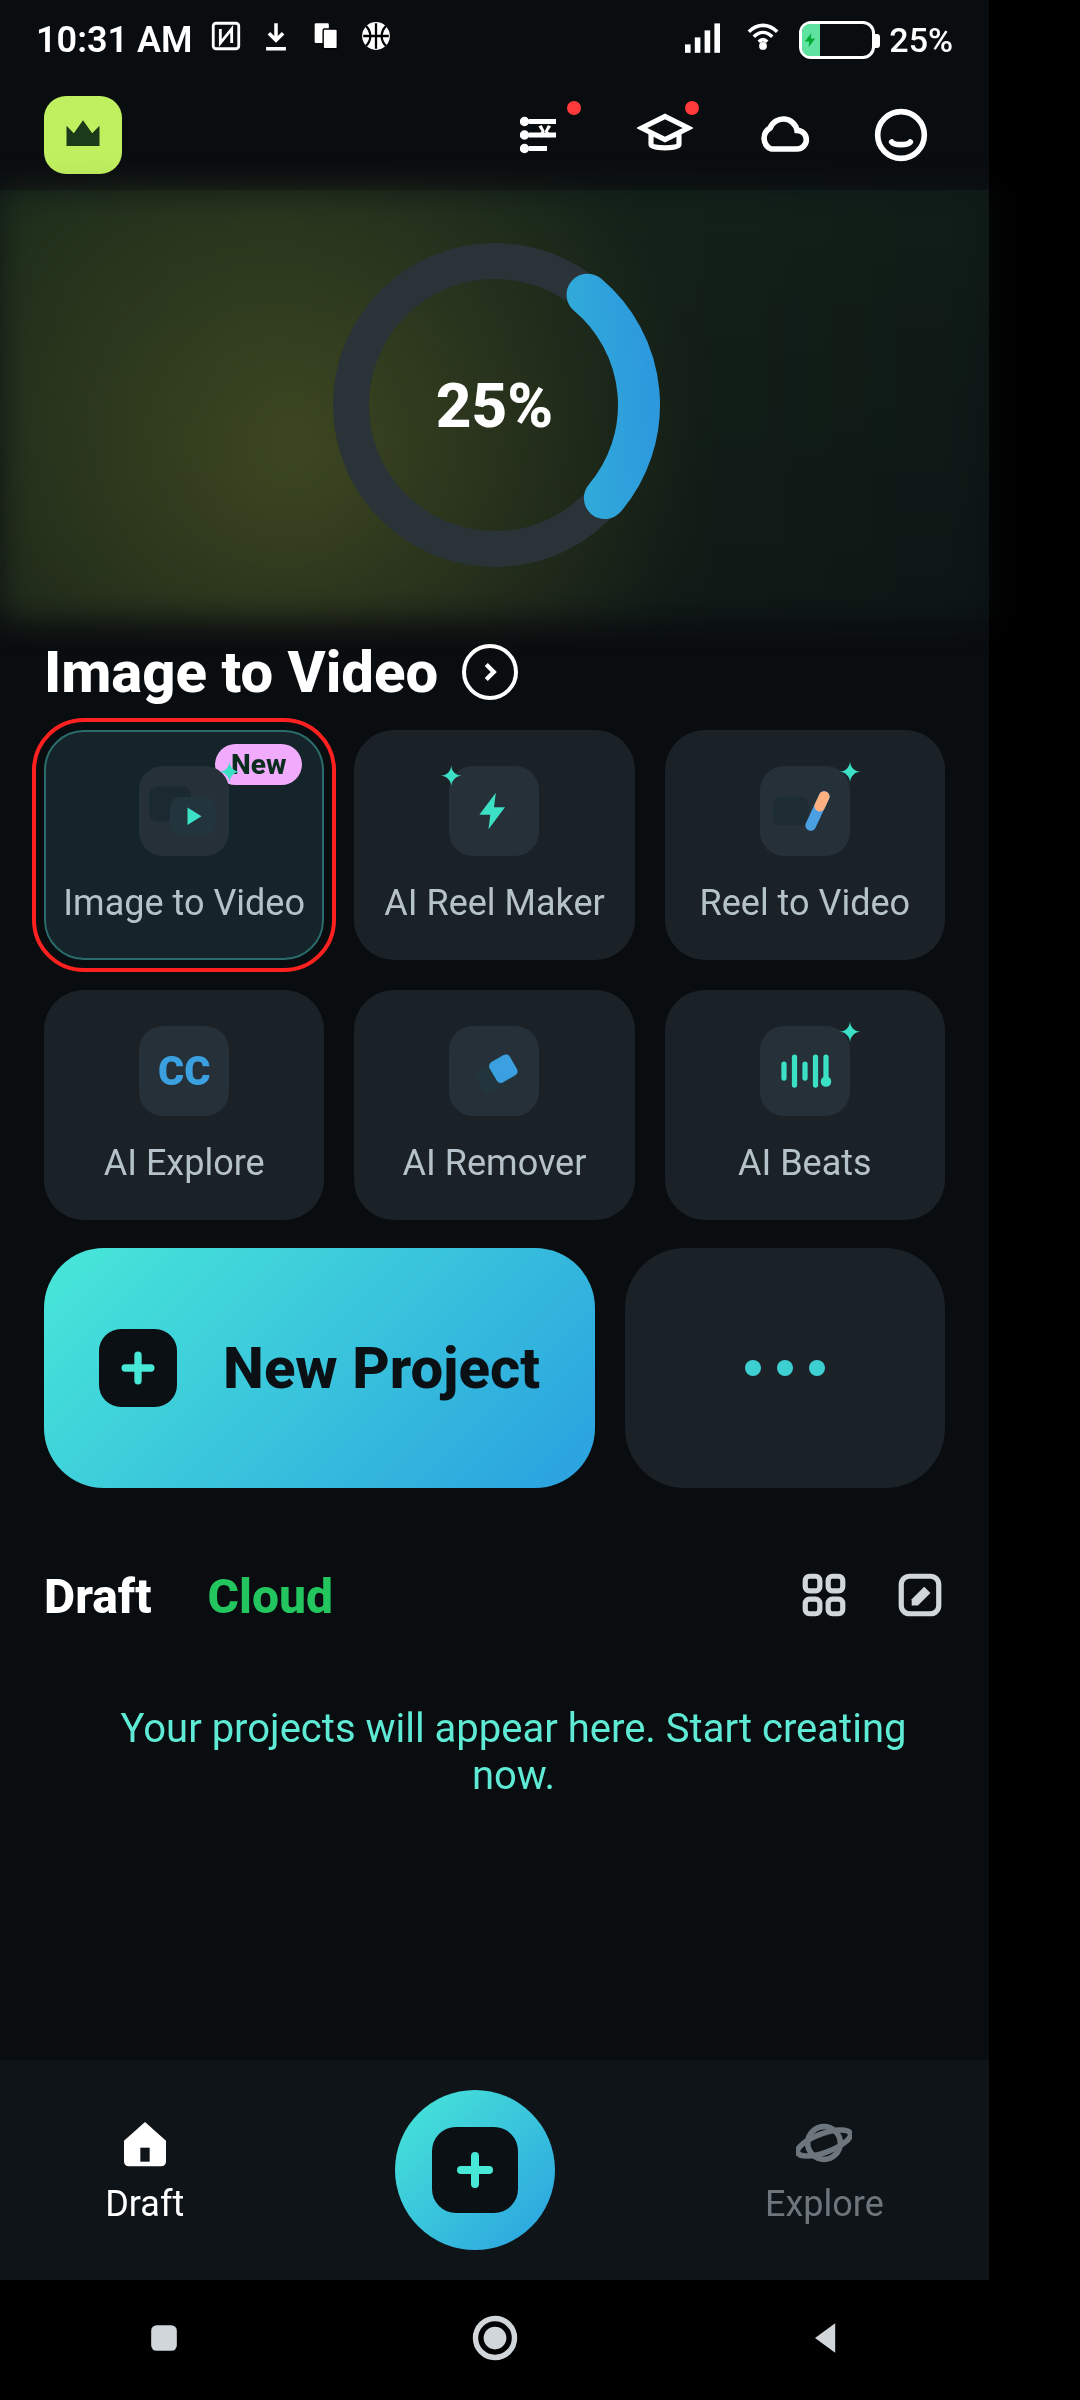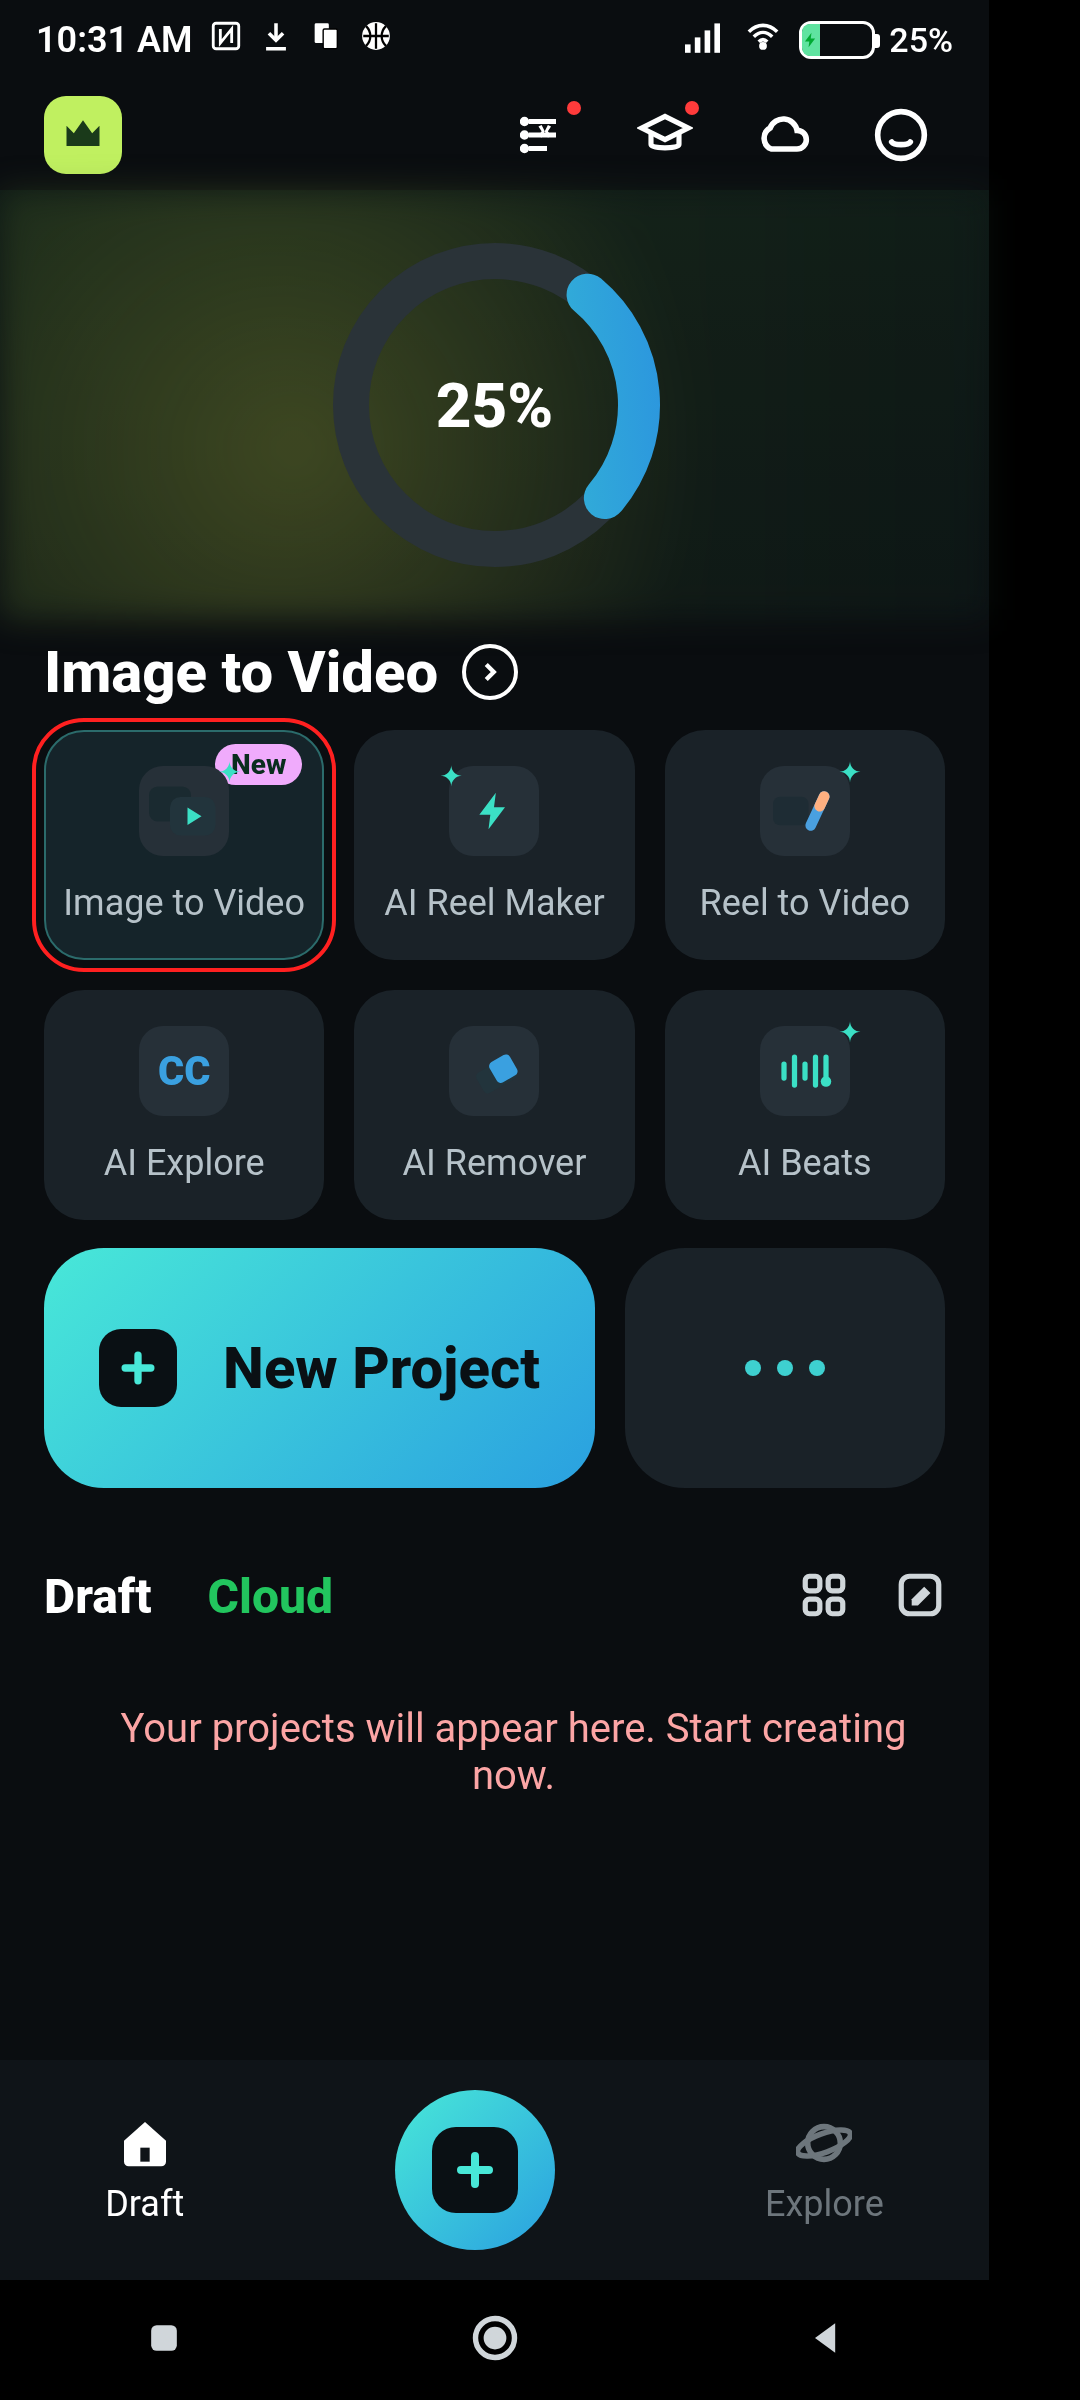--- a/index.html
+++ b/index.html
@@ -49,21 +49,21 @@
   .np-label { color:#0a1014; font-size:58px; font-weight:800; }
   .more-btn { width:320px; height:240px; background:#1a2228; border-radius:60px; display:flex; align-items:center; justify-content:center; gap:16px;}
   .more-dot { width:16px; height:16px; background:#3ed0d0; border-radius:50%; }
 
   
   .tabs-row { display:flex; align-items:center; padding: 60px 44px 20px; gap:56px; }
   .tab { font-size:48px; font-weight:800; color:#22c55e; }
   .tab.active { color:#fff; }
   .tabs-right { display:flex; gap:46px; color:#d0d6da; }
 
-  .empty-msg { text-align:center; color:#fca5a5; font-size:40px; padding: 60px 44px 0; margin-left: 38px; }
+  .empty-msg { text-align:center; color:#5eead4; font-size:40px; padding: 60px 44px 0; margin-left: 38px; }
 
   
   .bottom-nav { position:absolute; bottom:120px; left:0; right:0; height:220px; display:flex; align-items:center; justify-content:space-around; background:#0f1418;}
   .bn-item { display:flex; flex-direction:column; align-items:center; gap:12px; color:#fff; }
   .bn-item.inactive { color:#6d767c; }
   .bn-label { font-size:36px; }
   .bn-center { width:160px; height:160px; border-radius:50%; background:linear-gradient(135deg,#48e8d8,#2aa0e0); display:flex; align-items:center; justify-content:center;}
   .bn-center-inner{width:86px;height:86px;background:#0a1014;border-radius:24px;display:flex;align-items:center;justify-content:center;color:#48e8d8;}
 
   

